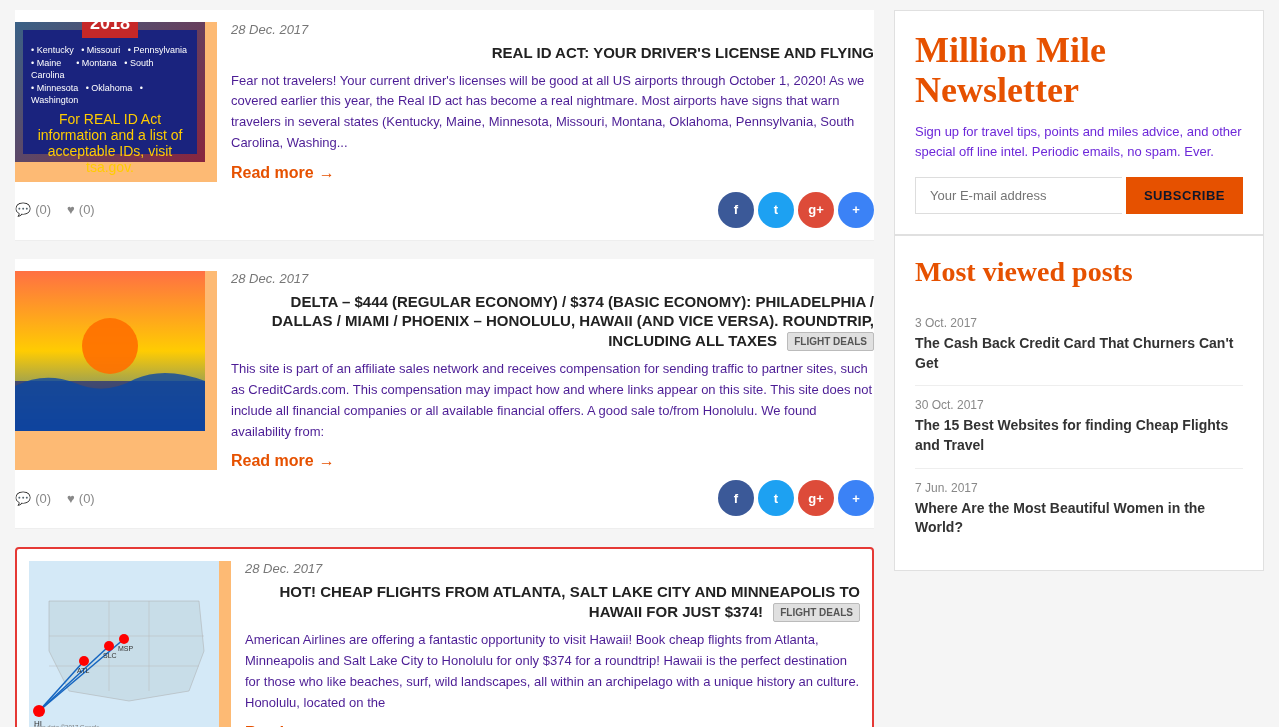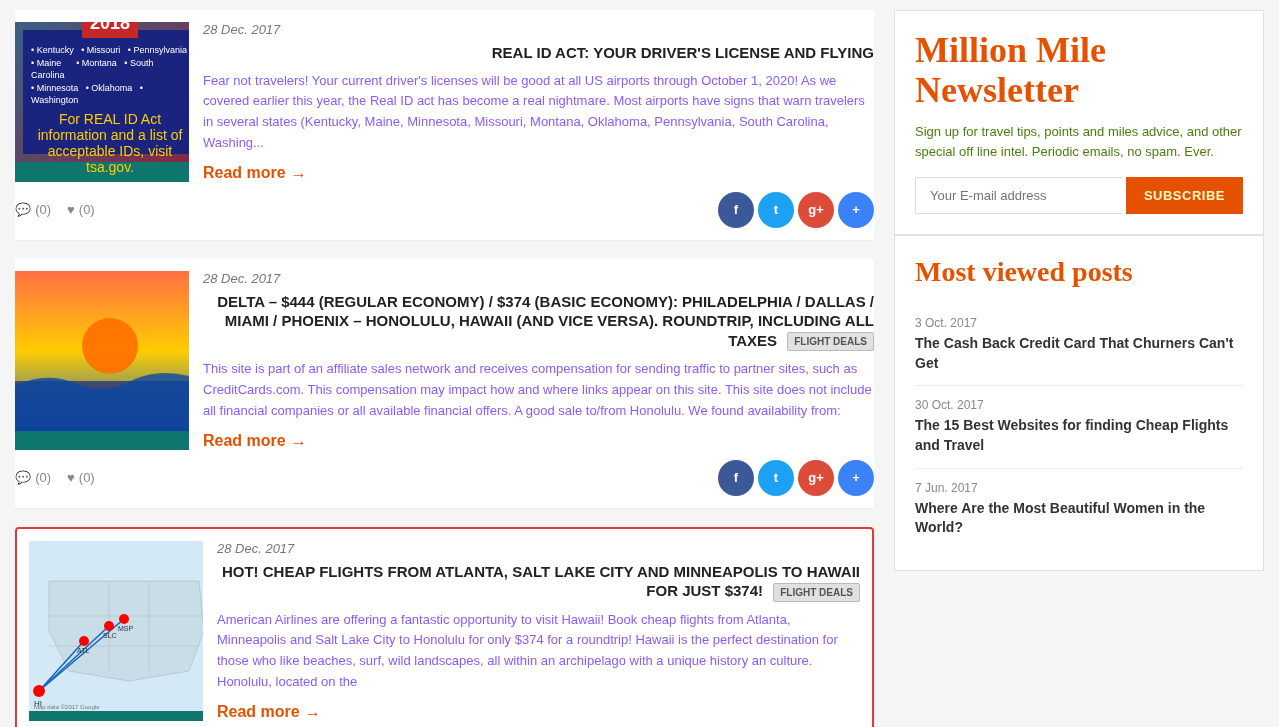--- a/index.html
+++ b/index.html
@@ -36,23 +36,23 @@
       border: 2px solid #e53935;
       border-radius: 4px;
       padding: 12px;
       background: #fff;
     }
     .article-inner {
       display: flex;
       gap: 14px;
     }
     .article-thumb {
-      width: 174px;
+      width: 202px;
       flex-shrink: 0;
-      background: #0f766e;
+      background: #fdba74;
       min-height: 120px;
       overflow: hidden;
     }
     
     .thumb-real-id {
       width: 190px;
       height: 140px;
       background: linear-gradient(135deg, #3a6186, #89253e);
       display: flex;
       align-items: center;
@@ -103,21 +103,21 @@
       margin-left: 6px;
       vertical-align: middle;
     }
     .badge-flight {
       background: #e0e0e0;
       color: #555;
       border: 1px solid #bbb;
     }
     .article-text {
       font-size: 13px;
-      color: #8b5cf6;
+      color: #4c1d95;
       line-height: 1.6;
       margin-bottom: 10px;
     }
     .read-more {
       color: #e65100;
       font-size: 16px;
       font-weight: bold;
       text-decoration: none;
       display: inline-flex;
       align-items: center;
@@ -175,40 +175,40 @@
     }
     .newsletter-title {
       font-family: Georgia, serif;
       font-size: 36px;
       color: #e65100;
       line-height: 1.1;
       margin-bottom: 12px;
     }
     .newsletter-desc {
       font-size: 13px;
-      color: #4d7c0f;
+      color: #6d28d9;
       margin-bottom: 16px;
       line-height: 1.5;
     }
     .subscribe-form {
       display: flex;
       gap: 4px;
     }
     .email-input {
       flex: 1;
       padding: 10px 14px;
       border: 1px solid #ddd;
       border-right: none;
       font-size: 13px;
       color: #999;
       outline: none;
     }
     .subscribe-btn {
       background: #e65100;
-      color: #fef9c3;
+      color: #0f172a;
       border: none;
       padding: 10px 18px;
       font-size: 13px;
       font-weight: bold;
       cursor: pointer;
       letter-spacing: 0.5px;
       text-align: center;
     }
     .most-viewed-title {
       font-family: Georgia, serif;

